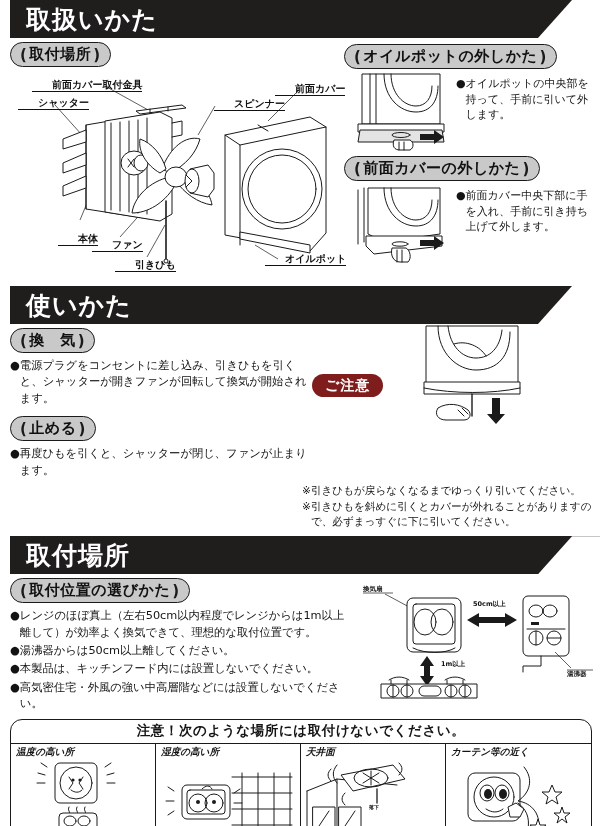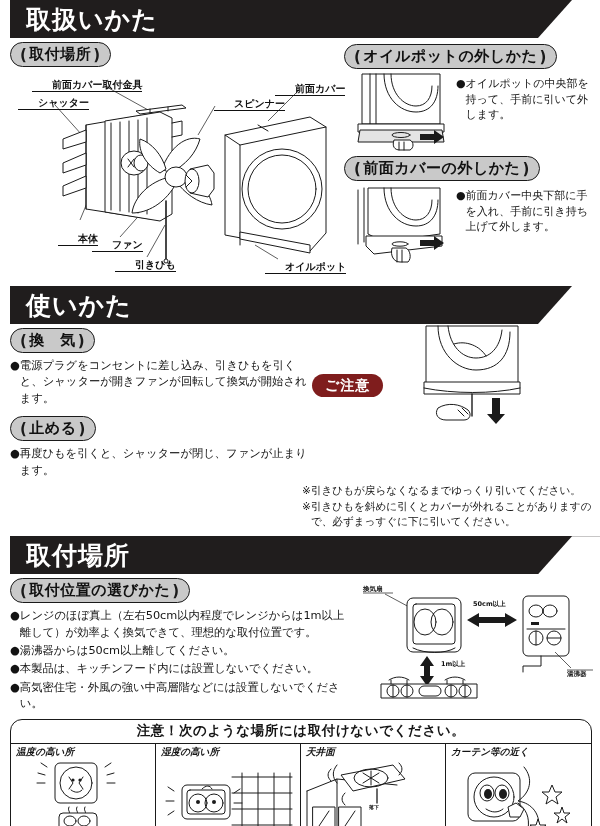--- a/index.html
+++ b/index.html
@@ -206,21 +206,21 @@
 
       <div class="parts-figure">
 
         <div class="lbl" style="left:22px; top:6px;">前面カバー取付金具</div>
         <div class="lbl" style="left:8px;  top:24px;">シャッター</div>
         <div class="lbl" style="left:204px;top:25px;">スピンナー</div>
         <div class="lbl" style="left:265px;top:10px;">前面カバー</div>
         <div class="lbl" style="left:48px; top:148px;margin-top:12px;">本体</div>
         <div class="lbl" style="left:82px; top:166px;">ファン</div>
         <div class="lbl" style="left:105px;top:186px;">引きひも</div>
-        <div class="lbl" style="left:255px;top:188px;">オイルポット</div>
+        <div class="lbl" style="left:255px;top:180px;">オイルポット</div>
 
         <svg width="330" height="205" viewBox="0 0 330 205">
 
           <path class="ln-t" d="M95 13 L140 38"></path>
           <path class="ln-t" d="M45 32 L72 62"></path>
           <path class="ln-t" d="M205 33 L188 62"></path>
           <path class="ln-t" d="M288 18 L258 48"></path>
           <path class="ln-t" d="M70 147 L82 118"></path>
           <path class="ln-t" d="M110 164 L142 128"></path>
           <path class="ln-t" d="M137 184 L155 152"></path>

